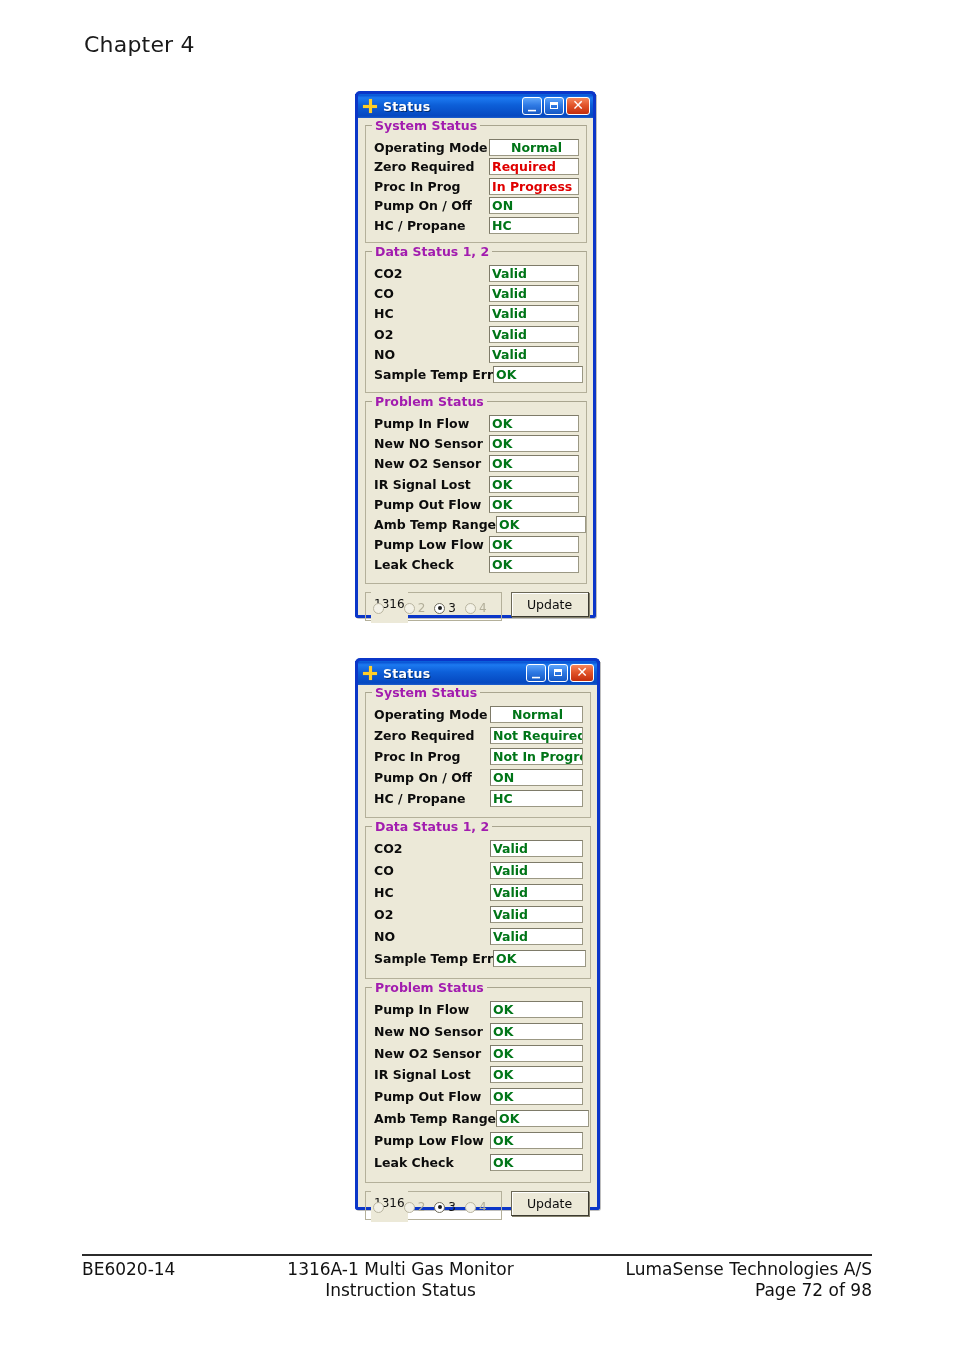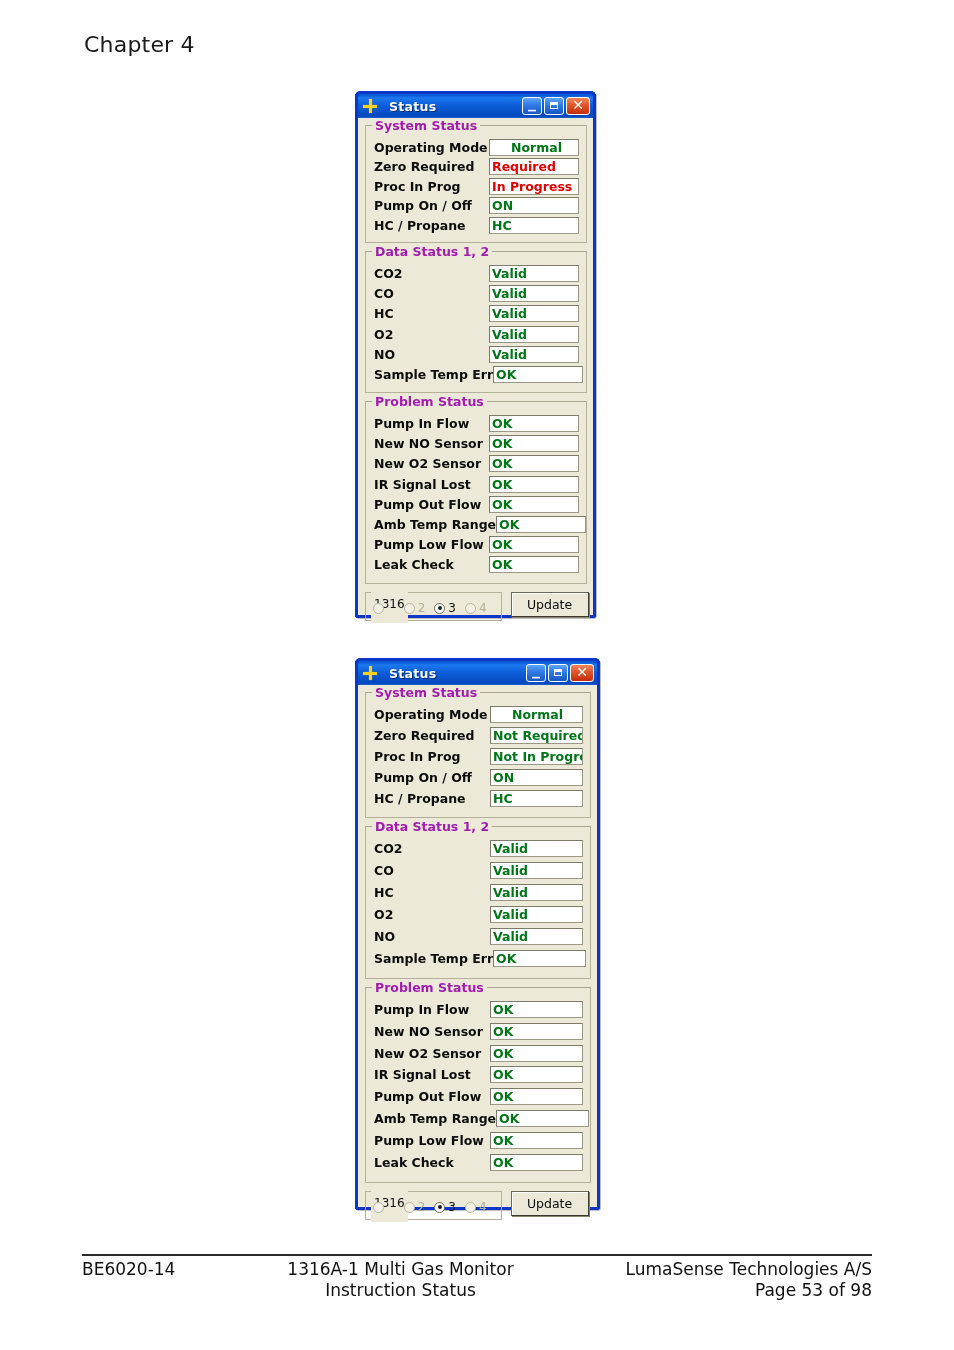--- a/index.html
+++ b/index.html
@@ -63,21 +63,20 @@
     background: linear-gradient(180deg,#0a63dd 0%,#0b57d6 6%,#1c79f0 16%,#0d5fd8 46%,#0548c0 92%,#1f5fce 100%);
     border: 3px solid #0b36c8;
     border-bottom: none;
     border-radius: 5px 5px 0 0;
     margin: -3px -3px 0 -3px;
     display: flex;
     align-items: center;
     padding: 0 2px 0 5px;
     box-sizing: content-box;
     position: relative;
-    gap: 6px;
   }
   .win-icon {
     width: 14px;
     height: 14px;
     position: relative;
     flex: 0 0 auto;
     margin-right: 6px;
   }
   .win-icon::before, .win-icon::after {
     content: "";
@@ -554,15 +553,15 @@
 <div class="footer">
   <div class="footer-col">
     <span class="l1">BE6020-14</span>
   </div>
   <div class="footer-col center">
     <span class="l1">1316A-1 Multi Gas Monitor</span>
     <span class="l2">Instruction Status</span>
   </div>
   <div class="footer-col right">
     <span class="l1">LumaSense Technologies A/S</span>
-    <span class="l2">Page 53 of 98</span>
+    <span class="l2">Page 72 of 98</span>
   </div>
 </div>
 
 </body></html>

